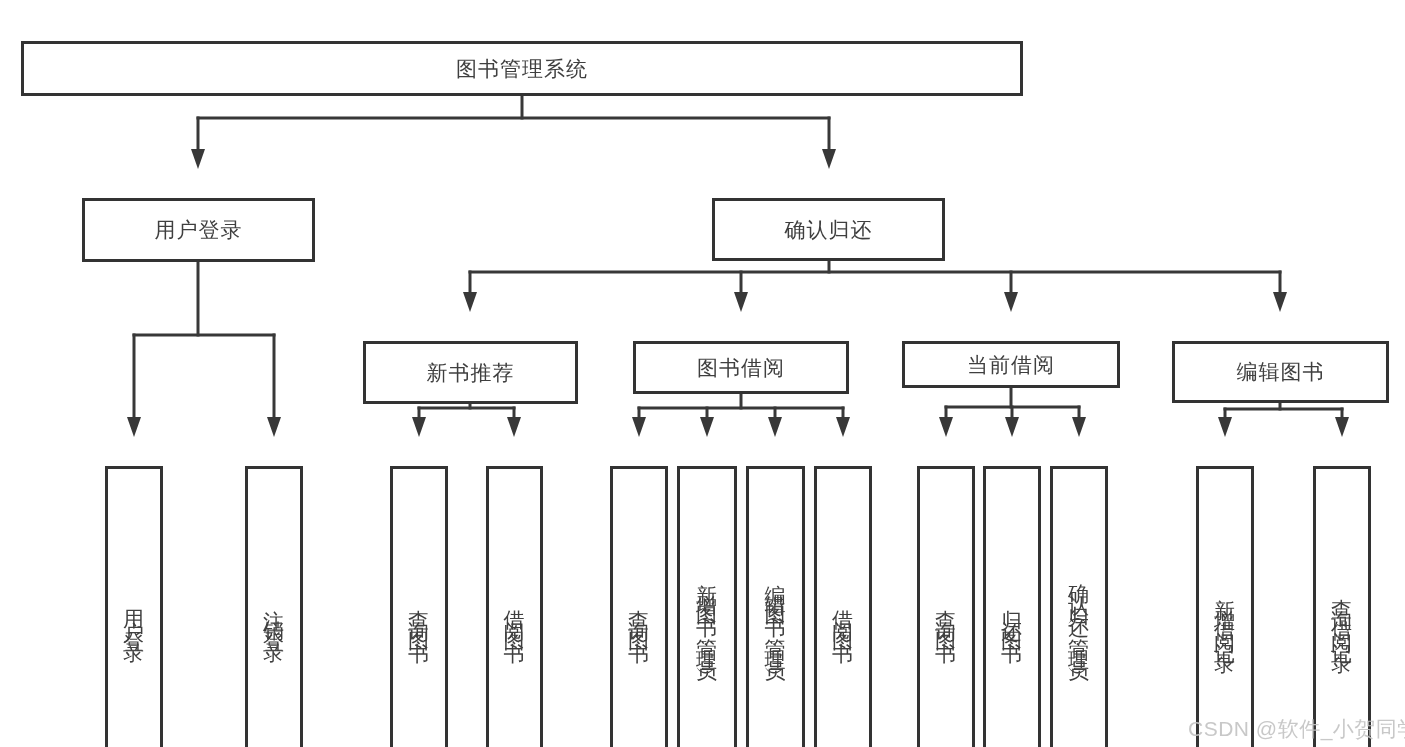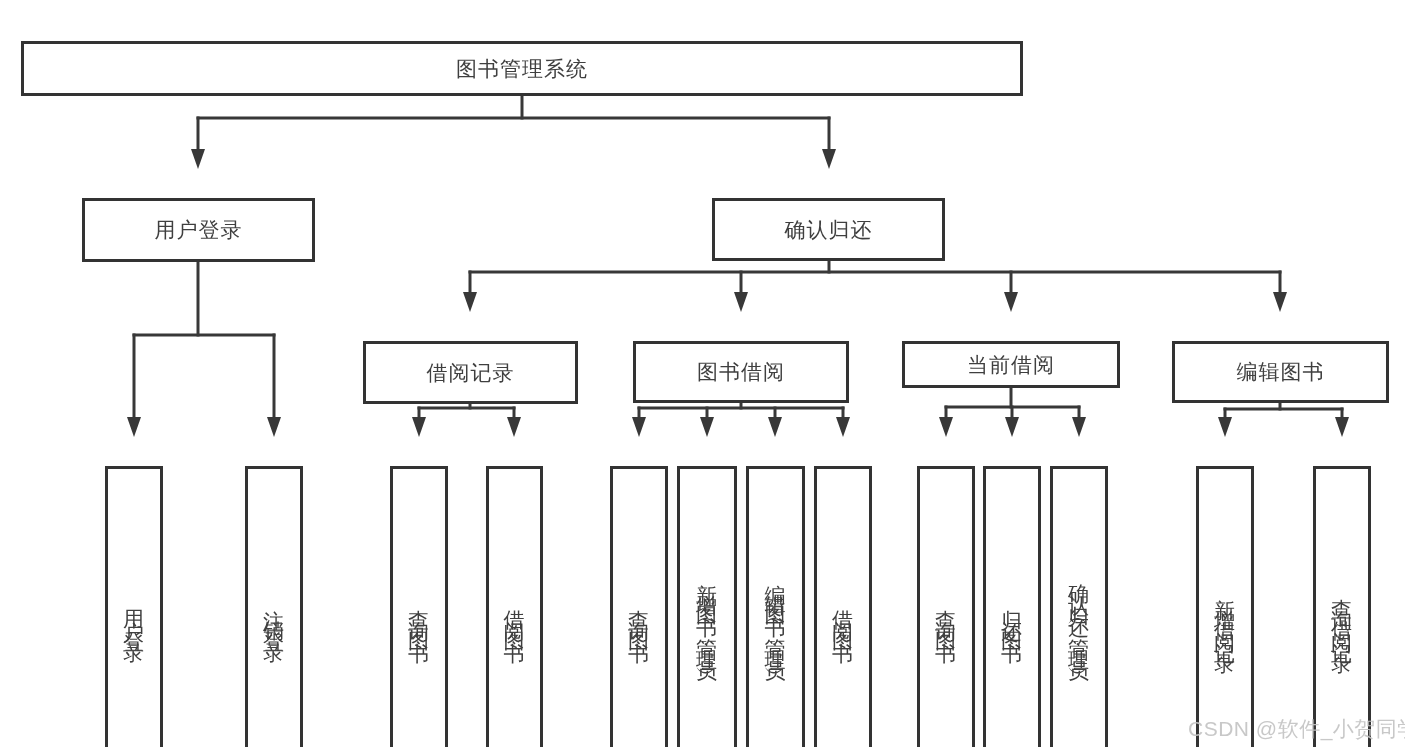--- a/index.html
+++ b/index.html
@@ -112,22 +112,22 @@
       <polygon points="1218,417 1232,417 1225,437" fill="#383838"></polygon>
       <line x1="1342" y1="409" x2="1342" y2="419" stroke="#383838" stroke-width="3" stroke-linecap="square"></line>
       <polygon points="1335,417 1349,417 1342,437" fill="#383838"></polygon>
     </svg>
 
   <div class="node h" style="left:21px; top:13px; width:1002px; height:55px">图书管理系统</div>
 
   <div class="node h" style="left:82px; top:170px; width:233px; height:64px">用户登录</div>
   <div class="node h" style="left:712px; top:170px; width:233px; height:63px">确认归还</div>
 
-  <div class="node h" style="left:363px; top:313px; width:215px; height:63px">借阅记录</div>
-  <div class="node h" style="left:633px; top:313px; width:216px; height:62px">图书借阅</div>
+  <div class="node h" style="left:363px; top:313px; width:215px; height:63px">新书推荐</div>
+  <div class="node h" style="left:633px; top:313px; width:216px; height:53px">图书借阅</div>
   <div class="node h" style="left:902px; top:313px; width:218px; height:47px">当前借阅</div>
   <div class="node h" style="left:1172px; top:313px; width:217px; height:62px">编辑图书</div>
 
   <div class="node v" style="left:105px; top:438px; width:58px; height:297px">用户登录</div>
   <div class="node v" style="left:245px; top:438px; width:58px; height:297px">注销登录</div>
 
   <div class="node v" style="left:390px; top:438px; width:58px; height:297px">查询图书</div>
   <div class="node v" style="left:486px; top:438px; width:57px; height:297px">借阅图书</div>
 
   <div class="node v" style="left:610px; top:438px; width:58px; height:297px">查询图书</div>

